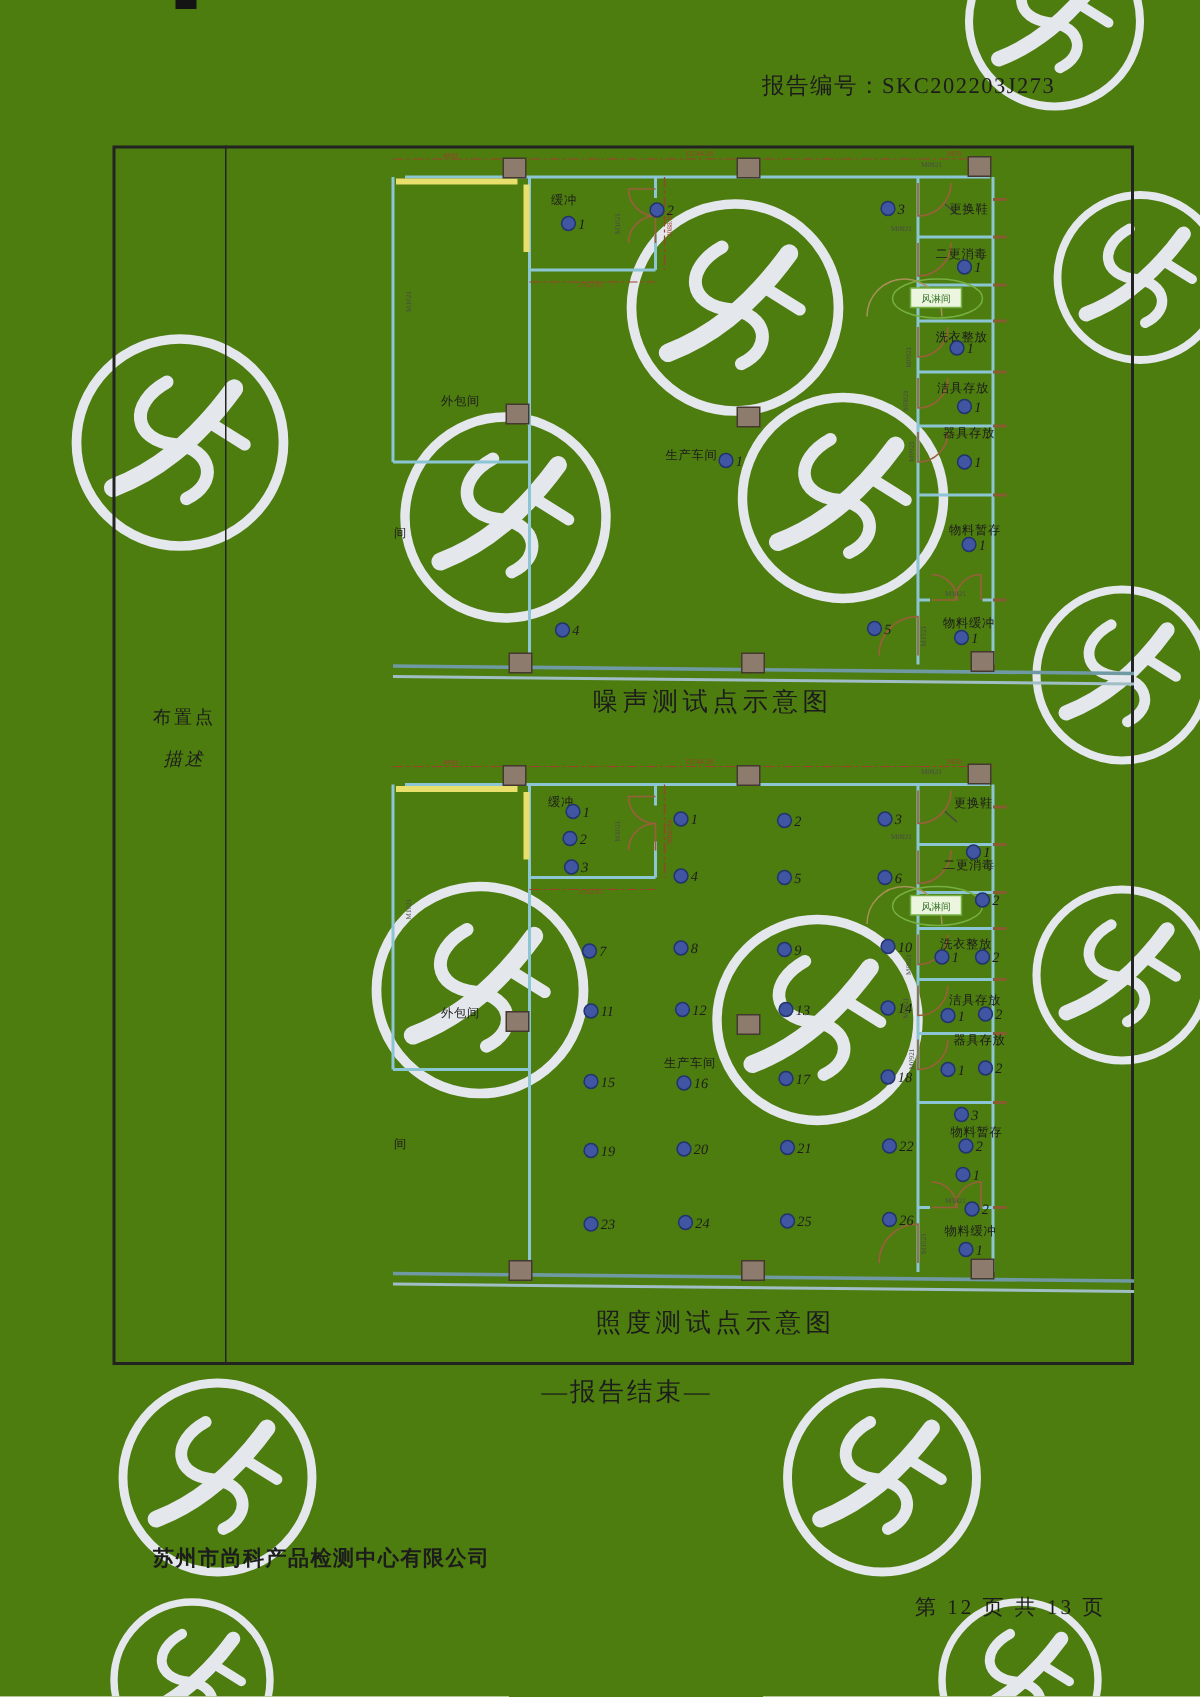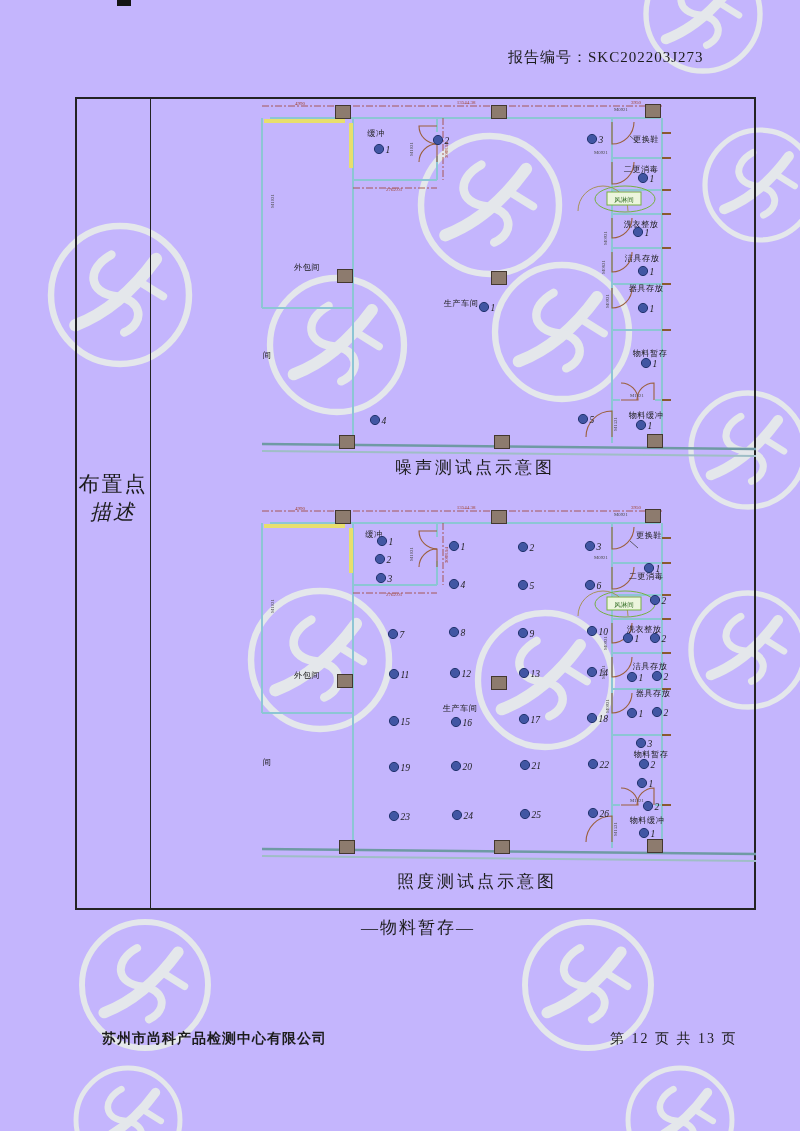--- a/index.html
+++ b/index.html
@@ -1,26 +1,26 @@
 <!DOCTYPE html>
 <html><head>
 <meta charset="utf-8">
 <style>
   html,body{margin:0;padding:0;background:#ffffff;}
-  .page{position:relative;width:800px;height:1131px;background:#c4b5fd;overflow:hidden;
+  .page{position:relative;width:800px;height:1131px;background:#4d7c0f;overflow:hidden;
         font-family:"Liberation Serif","DejaVu Serif",serif;color:#1c1c1c;}
   .scan-tick{position:absolute;left:117px;top:0;width:14px;height:6px;background:#141414;}
   .hdr{position:absolute;left:508px;top:48px;font-size:15px;letter-spacing:1px;}
   .content-box{position:absolute;left:75px;top:97px;width:681px;height:813px;border:2px solid #232323;box-sizing:border-box;}
   .sidebar-divider{position:absolute;left:150px;top:97px;height:813px;border-left:1.6px solid #232323;}
-  .sidebar-label{position:absolute;left:113px;transform:translateX(-50%);font-size:21px;letter-spacing:2px;white-space:nowrap;}
+  .sidebar-label{position:absolute;left:123px;transform:translateX(-50%);font-size:12px;letter-spacing:2px;white-space:nowrap;}
   .caption{position:absolute;transform:translateX(-50%);font-size:17px;letter-spacing:3px;white-space:nowrap;}
   .end-text{position:absolute;transform:translateX(-50%);font-size:17px;letter-spacing:2px;white-space:nowrap;}
   .footer-company{position:absolute;left:102px;top:1030px;font-size:14px;letter-spacing:1px;font-weight:bold;}
-  .footer-page{position:absolute;left:610px;top:1030px;font-size:14px;letter-spacing:2px;}
+  .footer-page{position:absolute;left:610px;top:1063px;font-size:14px;letter-spacing:2px;}
   svg.overlay{position:absolute;left:0;top:0;}
 </style>
 </head>
 <body>
 
 <div class="page">
 
   <svg class="overlay" id="wm-svg" width="800" height="1131">
       <g>
         <circle cx="703" cy="14" r="57" fill="none" stroke="#e4e7eb" stroke-width="5.3999999999999995"></circle>
@@ -393,18 +393,18 @@
         <circle cx="648" cy="806" r="4.6" fill="#4156a3" stroke="#22336e" stroke-width="1"></circle>
         <text x="654.5" y="809.5" font-size="9.5" font-style="italic" fill="#1c1c1c">2</text>
         <circle cx="644" cy="833" r="4.6" fill="#4156a3" stroke="#22336e" stroke-width="1"></circle>
         <text x="650.5" y="836.5" font-size="9.5" font-style="italic" fill="#1c1c1c">1</text>
       </g>
     </svg>
 
   <div class="caption" style="left:477px;top:870px;">照度测试点示意图</div>
   <div class="caption" style="left:475px;top:456px;">噪声测试点示意图</div>
 
-  <div class="end-text" style="left:418px;top:916px;">—物料暂存—</div>
+  <div class="end-text" style="left:418px;top:916px;">—报告结束—</div>
 
   <div class="footer-company">苏州市尚科产品检测中心有限公司</div>
   <div class="footer-page">第 12 页 共 13 页</div>
 
 </div>
 
 </body></html>

